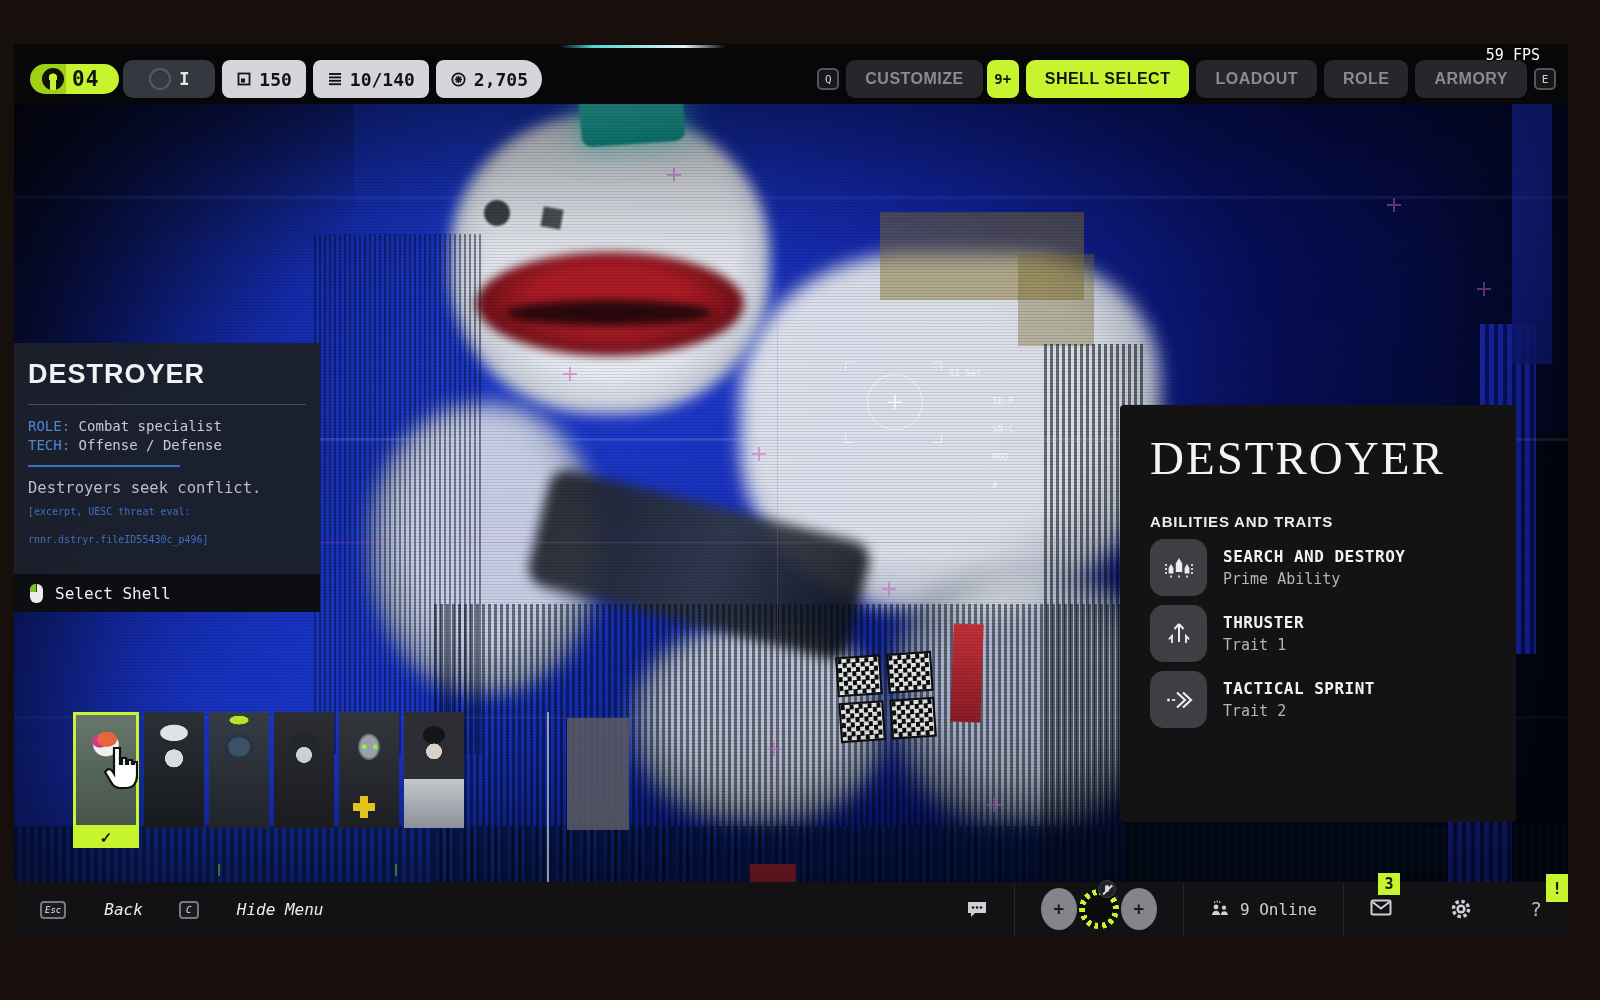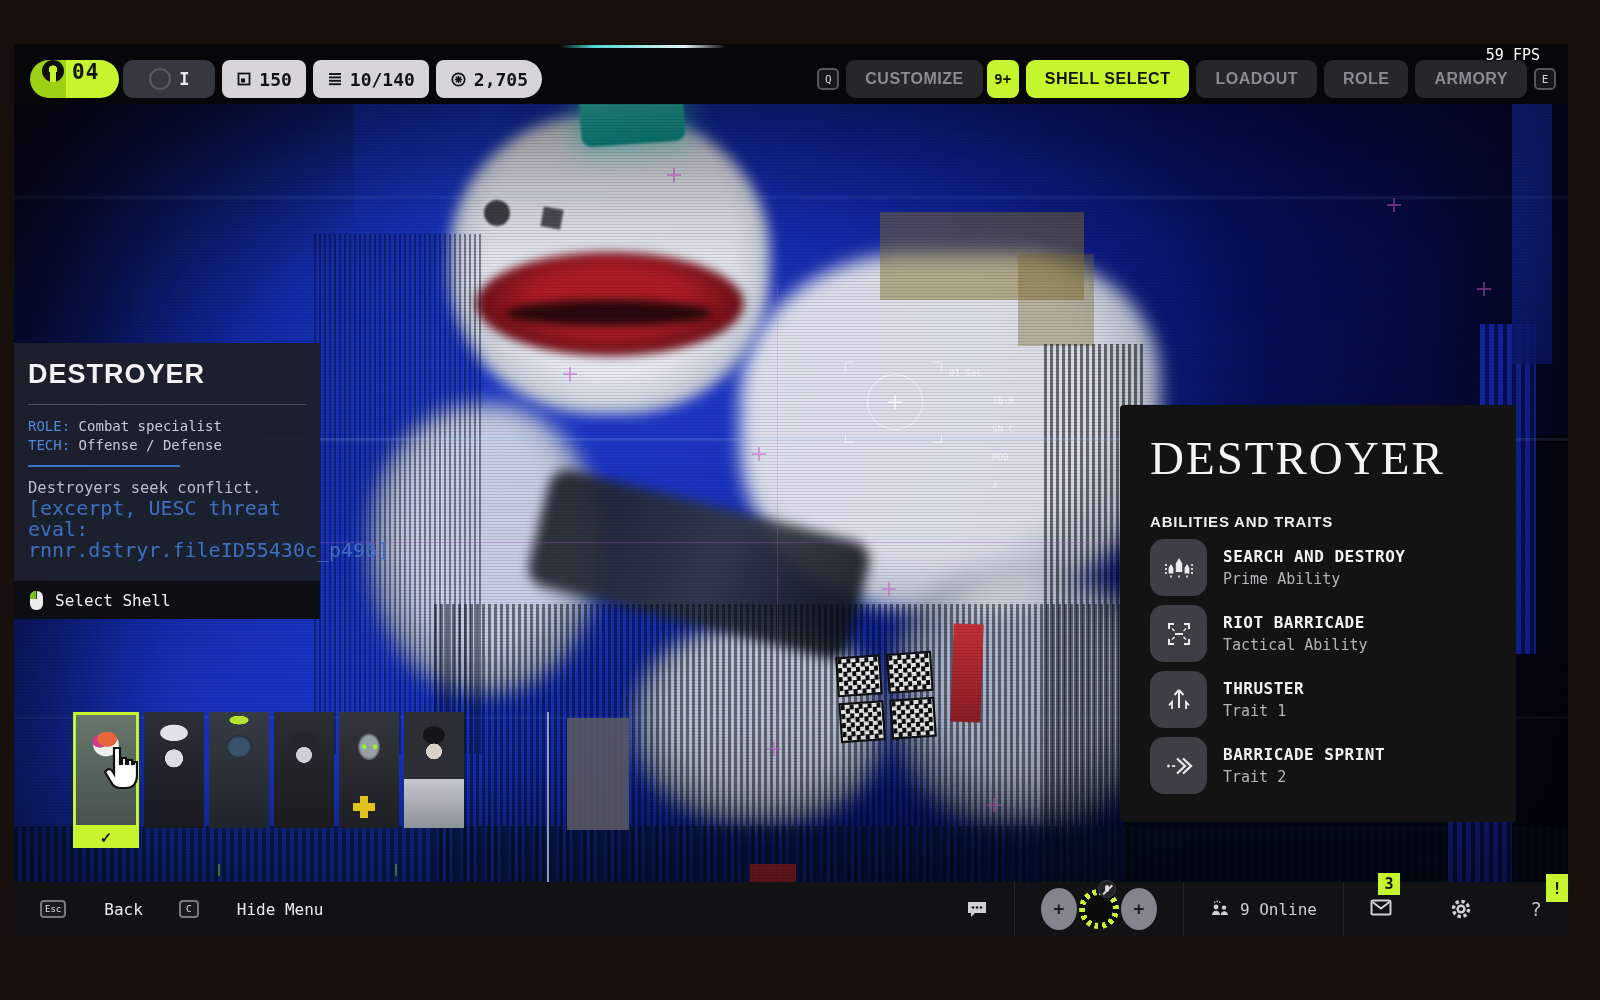--- a/index.html
+++ b/index.html
@@ -93,21 +93,21 @@
   .ret-tl { left:0; top:0; border-left-width:1.5px; border-top-width:1.5px; }
   .ret-tr { left:88px; top:0; border-right-width:1.5px; border-top-width:1.5px; }
   .ret-bl { left:0; top:72px; border-left-width:1.5px; border-bottom-width:1.5px; }
   .ret-br { left:88px; top:72px; border-right-width:1.5px; border-bottom-width:1.5px; }
   .ret-text { position:absolute; left:104px; top:4px; font-size:9px; line-height:14px; white-space:pre; }
 
   
   .topbar { position:absolute; left:16px; right:12px; top:16px; height:38px; display:flex;
             justify-content:space-between; align-items:center; z-index:20; }
   .tb-left { display:flex; align-items:center; gap:4px; }
-  .pill-player { height:38px; border-radius:19px; display:flex; align-items:flex-start; gap:8px;
+  .pill-player { height:30px; border-radius:19px; display:flex; align-items:center; gap:8px;
                  padding:0 20px 0 12px;
                  background:linear-gradient(90deg,#9ed013 0 36px, #c6f42e 36px); }
   .logo { width:22px; height:22px; border-radius:50%; position:relative;
           background:radial-gradient(circle at 50% 44%, #c6f42e 0 4px, #101208 4.5px); }
   .logo::after { content:""; position:absolute; left:8px; top:12px; width:6px; height:10px; background:#c6f42e; }
   .pill-player b { font-size:21px; font-weight:800; color:#10140a; letter-spacing:1px;
                    font-family:"DejaVu Sans Mono", monospace; }
   .pill-rank { height:38px; width:92px; border-radius:10px; background:#35383f; display:flex;
                align-items:center; justify-content:center; gap:8px; }
   .rank-circle { width:22px; height:22px; border-radius:50%; border:2px solid #565b63; }
@@ -135,21 +135,21 @@
   .info-panel { position:absolute; left:0; top:299px; width:306px; z-index:10; }
   .info-main { background:rgba(28,32,43,.96); padding:16px 14px 20px; }
   .info-title { color:#f2f2f4; font-size:27px; font-weight:800; letter-spacing:1px; }
   .info-hr { height:1px; background:#4a4f59; margin:14px 0 12px; }
   .mono { font-family:"DejaVu Sans Mono", monospace; }
   .kv { font-size:14px; line-height:19px; color:#c7cbd3; }
   .kv .k { color:#4e86d6; }
   .blue-hr { height:2px; width:152px; background:#3c6fc4; margin:10px 0 12px; }
   .tagline, .desc { font-size:15.5px; line-height:19px; color:#b9bdc5; }
   .desc { margin-top:18px; }
-  .excerpt { font-size:20px; line-height:21px; color:#3f6fc0; }
+  .excerpt { font-size:10px; line-height:28px; color:#3f6fc0; }
   .select-row { background:#0d0e11; height:38px; display:flex; align-items:center; gap:12px; padding:0 0 0 16px; }
   .mouse { width:13px; height:19px; border-radius:6px; background:#ececec; position:relative; overflow:hidden; }
   .mouse::before { content:""; position:absolute; left:0; top:0; width:6px; height:8px; background:#76c31e; }
   .mouse::after { content:""; position:absolute; left:6px; top:0; width:1px; height:8px; background:#333; }
   .select-row span { color:#f0f0f2; font-size:16px; }
 
   
   .carousel { position:absolute; left:59px; top:668px; height:180px; z-index:11; display:flex; gap:5px; }
   .thumb { width:60px; height:116px; position:relative; overflow:hidden; }
   .thumb-sel-wrap { width:66px; }
@@ -200,21 +200,21 @@
                display:flex; align-items:center; justify-content:center; }
   .abil-name { color:#f2f2f4; font-size:16px; font-weight:700; letter-spacing:.5px; }
   .abil-type { color:#b4b4b9; font-size:15px; margin-top:4px; }
 
   
   .bottombar { position:absolute; left:0; bottom:0; width:1554px; height:54px; background:#121215;
                display:flex; align-items:center; padding:0 26px; z-index:20; }
   .bb-key { min-width:20px; height:18px; padding:0 3px; border-radius:4px; border:2px solid #77777d;
             background:#1b1b1f; color:#e6e6e8; font-size:9px; font-family:"DejaVu Sans Mono", monospace;
             display:flex; align-items:center; justify-content:center; }
-  .bb-item { display:flex; align-items:center; gap:10px; margin-right:36px; }
+  .bb-item { display:flex; align-items:flex-end; gap:10px; margin-right:36px;font-style:italic; }
   .bb-item span { color:#ececee; font-size:16px;margin-left:28px; }
   .bb-right { margin-left:auto; display:flex; align-items:center; height:54px; }
   .bb-sep { width:1px; height:54px; background:#232328; margin:0 26px; }
   .pbtn { width:36px; height:42px; border-radius:50%; background:#84848c; color:#1c1c1e; font-size:19px;
           display:flex; align-items:center; justify-content:center; font-weight:700; }
   .party { display:flex; align-items:center; gap:3px; position:relative; }
   .avatar { width:40px; height:40px; border-radius:50%; position:relative; margin:0 -1px;
             background:repeating-conic-gradient(#c6f42e 0 13deg, #0b0b0c 13deg 26deg); }
   .avatar::before { content:""; position:absolute; left:6px; top:6px; width:28px; height:28px;
             border-radius:50%; background:#0b0b0c; }
@@ -425,36 +425,20 @@
               <rect x="25" y="25.5" width="2" height="2"></rect>
             </g>
           </svg>
       </div>
       <div>
         <div class="abil-name mono">SEARCH AND DESTROY</div>
         <div class="abil-type mono">Prime Ability</div>
       </div>
     </div>
 
-    <div class="abil-row">
-      <div class="abil-tile">
-        <svg width="34" height="34" viewBox="0 0 34 34" fill="none" stroke="#ececec" stroke-width="2">
-            <path d="M12 7 h-5 v5"></path>
-            <path d="M22 7 h5 v5"></path>
-            <path d="M12 27 h-5 v-5"></path>
-            <path d="M22 27 h5 v-5"></path>
-            <path d="M13 17 h8"></path>
-            <path d="M10 11.5 l2.5 2.5 m9 0 l2.5 -2.5 m-14 11 l2.5 -2.5 m9 0 l2.5 2.5" stroke-width="1.4"></path>
-          </svg>
-      </div>
-      <div>
-        <div class="abil-name mono">RIOT BARRICADE</div>
-        <div class="abil-type mono">Tactical Ability</div>
-      </div>
-    </div>
 
     <div class="abil-row">
       <div class="abil-tile">
         <svg width="34" height="34" viewBox="0 0 34 34" fill="none" stroke="#ececec" stroke-width="2">
             <path d="M17 7 v18 M17 7 l-4.5 5 M17 7 l4.5 5"></path>
             <path d="M10 26 v-7 l-3 3.4 M24 26 v-7 l3 3.4" stroke-width="1.8"></path>
           </svg>
       </div>
       <div>
         <div class="abil-name mono">THRUSTER</div>
@@ -465,21 +449,21 @@
     <div class="abil-row">
       <div class="abil-tile">
         <svg width="34" height="34" viewBox="0 0 34 34" fill="none" stroke="#ececec" stroke-width="2.2">
             <path d="M15 9.5 L23 17 L15 24.5"></path>
             <path d="M21 9.5 L29 17 L21 24.5"></path>
             <circle cx="6.5" cy="17" r="1.4" fill="#ececec" stroke="none"></circle>
             <path d="M10 17 h3.2" stroke-width="1.8"></path>
           </svg>
       </div>
       <div>
-        <div class="abil-name mono">BARRICADE SPRINT</div>
+        <div class="abil-name mono">TACTICAL SPRINT</div>
         <div class="abil-type mono">Trait 2</div>
       </div>
     </div>
   </div>
 
   <div class="bottombar">
     <div class="bb-item">
       <div class="bb-key">Esc</div>
       <span class="monotxt">Back</span>
     </div>

